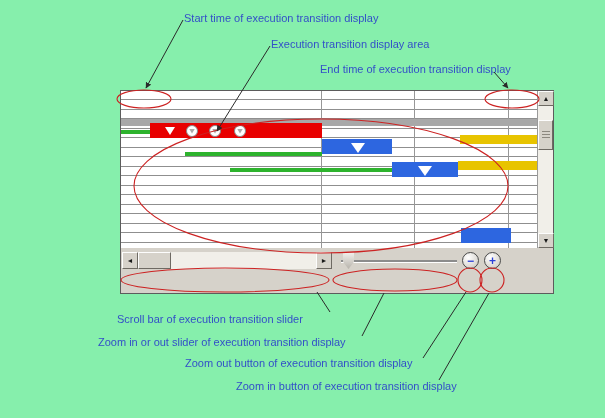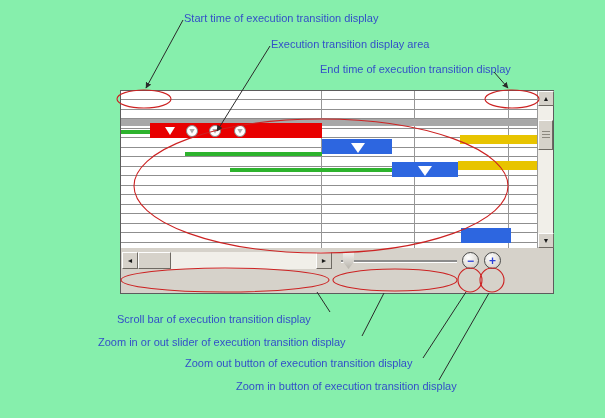--- a/index.html
+++ b/index.html
@@ -83,21 +83,21 @@
   .ln { stroke:#2a2a2a; stroke-width:1; }
 </style>
 </head>
 <body>
 
 <div class="stage">
 
   <div class="callout" id="lbl-start">Start time of execution transition display</div>
   <div class="callout" id="lbl-area">Execution transition display area</div>
   <div class="callout" id="lbl-end">End time of execution transition display</div>
-  <div class="callout" id="lbl-scroll">Scroll bar of execution transition display</div>
+  <div class="callout" id="lbl-scroll">Scroll bar of execution transition slider</div>
   <div class="callout" id="lbl-slider">Zoom in or out slider of execution transition display</div>
   <div class="callout" id="lbl-zo">Zoom out button of execution transition display</div>
   <div class="callout" id="lbl-zi">Zoom in button of execution transition display</div>
 
   <div class="panel">
 
     <div class="body">
       <div class="timeline">
           <div class="gridline" style="left: 200px;"></div>
           <div class="gridline" style="left: 293px;"></div>

